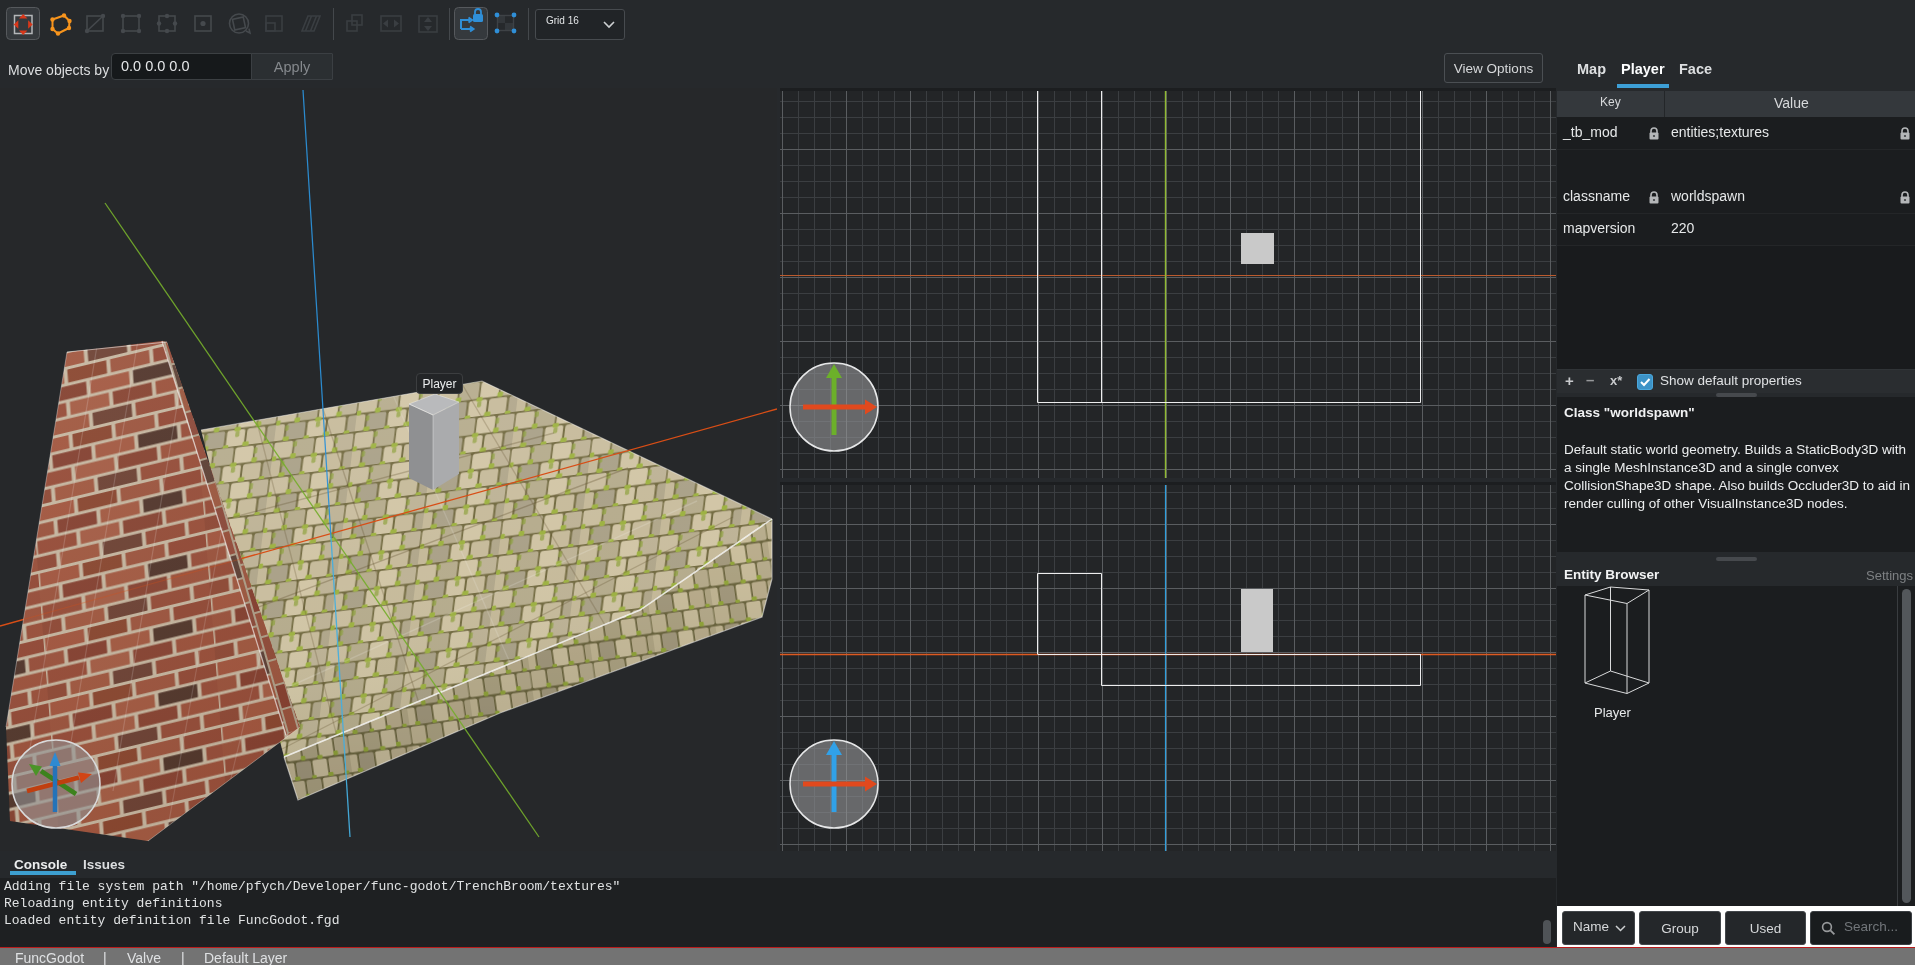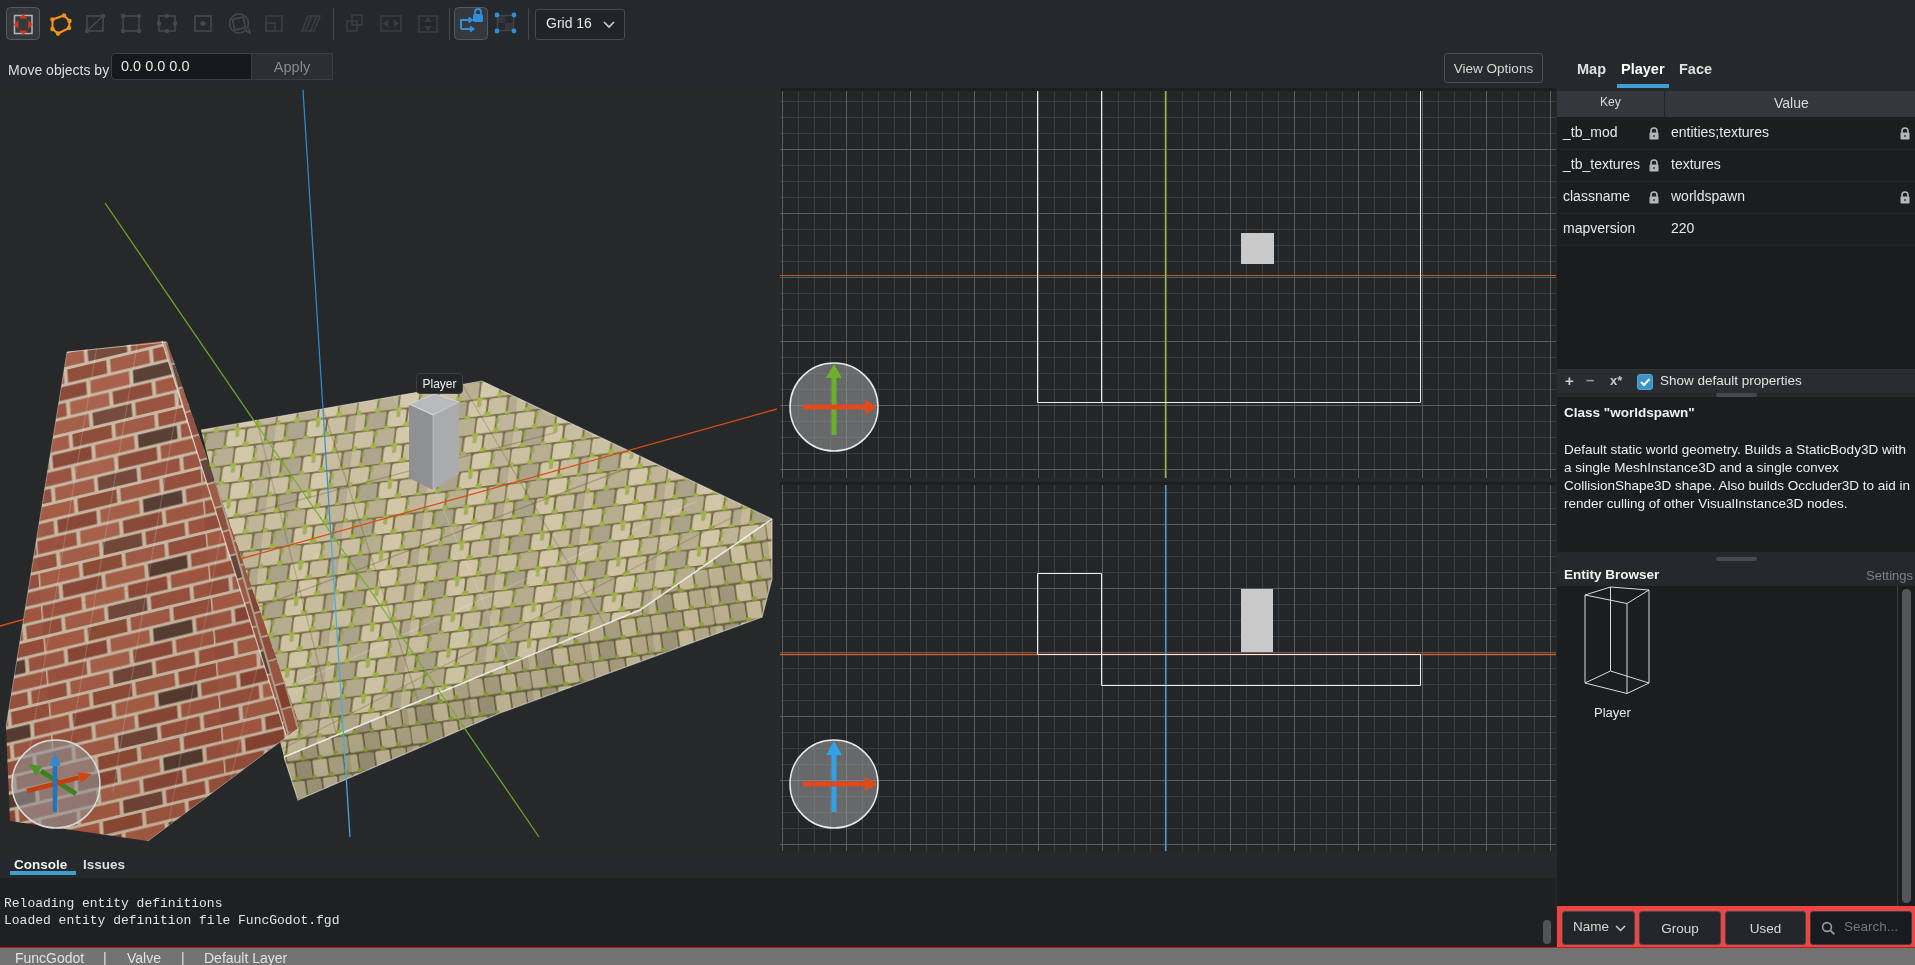--- a/index.html
+++ b/index.html
@@ -143,21 +143,21 @@
       <rect x="497.5" y="15.5" width="16" height="15" fill="none" stroke="#3e4246" stroke-width="1.4"></rect>
       <g fill="#2f8fd8">
           <circle cx="497" cy="15" r="2.4"></circle>
           <circle cx="514" cy="15" r="2.4"></circle>
           <circle cx="497" cy="31" r="2.4"></circle>
           <circle cx="514" cy="31" r="2.4"></circle>
         </g>
       <line x1="528.5" y1="8" x2="528.5" y2="40" stroke="#44484c"></line>
     </svg>
     <div class="abs" style="left:535px;top:9px;width:88px;height:29px;background:#212427;border:1px solid #474b4f;border-radius:3px;">
-      <span style="position:absolute;left:10px;top:5px;color:#e2e4e6;font-size:14px;">Grid 16</span>
+      <span style="position:absolute;left:10px;top:5px;color:#e2e4e6;font-size:10px;">Grid 16</span>
       <svg width="12" height="8" style="position:absolute;right:9px;top:11px">
           <path d="M1 1 l5 5 l5 -5" stroke="#cdd0d2" stroke-width="1.6" fill="none"></path>
         </svg>
     </div>
   </div>
   <div class="abs" id="tb2">
     <span class="lbl" style="position:absolute;left:8px;top:15px;">Move objects by</span>
     <div class="field" style="left:111px;top:6px;width:133px;height:25px;padding-left:32px;">
         <span style="position:absolute;left:9px;top:4px;">0.0 0.0 0.0</span>
       </div>
@@ -424,29 +424,20 @@
             <rect x="1.5" y="5.5" width="9" height="7" rx="1" fill="#b4b6b8"></rect>
             <circle cx="6" cy="9" r="1.1" fill="#3a3d40"></circle>
           </svg>
           <span style="position:absolute;left:114px;top:7px;color:#e6e8e9;font-size:14px;">entities;textures</span>
           <svg width="12" height="13" style="position:absolute;top:10px;left:342px;">
             <path d="M3 6 v-2 a3 3 0 0 1 6 0 v2" stroke="#b4b6b8" stroke-width="1.6" fill="none"></path>
             <rect x="1.5" y="5.5" width="9" height="7" rx="1" fill="#b4b6b8"></rect>
             <circle cx="6" cy="9" r="1.1" fill="#3a3d40"></circle>
           </svg>
         </div>
-        <div style="position:absolute;left:0;top:32px;width:358px;height:32px;border-bottom:1px solid #242628;">
-          <span style="position:absolute;left:6px;top:7px;color:#e6e8e9;font-size:14px;">_tb_textures</span>
-          <svg width="12" height="13" style="position:absolute;top:10px;left:91px;">
-            <path d="M3 6 v-2 a3 3 0 0 1 6 0 v2" stroke="#b4b6b8" stroke-width="1.6" fill="none"></path>
-            <rect x="1.5" y="5.5" width="9" height="7" rx="1" fill="#b4b6b8"></rect>
-            <circle cx="6" cy="9" r="1.1" fill="#3a3d40"></circle>
-          </svg>
-          <span style="position:absolute;left:114px;top:7px;color:#e6e8e9;font-size:14px;">textures</span>
-        </div>
         <div style="position:absolute;left:0;top:64px;width:358px;height:32px;border-bottom:1px solid #242628;">
           <span style="position:absolute;left:6px;top:7px;color:#e6e8e9;font-size:14px;">classname</span>
           <svg width="12" height="13" style="position:absolute;top:10px;left:91px;">
             <path d="M3 6 v-2 a3 3 0 0 1 6 0 v2" stroke="#b4b6b8" stroke-width="1.6" fill="none"></path>
             <rect x="1.5" y="5.5" width="9" height="7" rx="1" fill="#b4b6b8"></rect>
             <circle cx="6" cy="9" r="1.1" fill="#3a3d40"></circle>
           </svg>
           <span style="position:absolute;left:114px;top:7px;color:#e6e8e9;font-size:14px;">worldspawn</span>
           <svg width="12" height="13" style="position:absolute;top:10px;left:342px;">
             <path d="M3 6 v-2 a3 3 0 0 1 6 0 v2" stroke="#b4b6b8" stroke-width="1.6" fill="none"></path>
@@ -490,21 +481,21 @@
           <path d="M28 9 L53.5 1 L92 4 L70 17.5 Z"></path>
           <path d="M28 9 V97 M53.5 1 V85 M92 4 V97 M70 17.5 V107.5"></path>
           <path d="M28 97 L53.5 85 L92 97 L70 107.5 Z"></path>
         </g>
       </svg>
       <div style="position:absolute;left:37px;top:119px;color:#e8eaeb;font-size:13px;">Player</div>
       <div style="position:absolute;left:340px;top:0;width:1px;height:320px;background:#3a3d40;"></div>
       <div style="position:absolute;left:345px;top:3px;width:9px;height:314px;background:#53575b;border-radius:4.5px;"></div>
     </div>
 
-    <div style="position:absolute;left:0;top:858px;width:358px;height:41px;background:#ef4444;">
+    <div style="position:absolute;left:0;top:858px;width:358px;height:41px;background:#ffffff;">
       <div class="btn2" style="left:5px;top:5px;width:71px;height:32px;background:#24272a;border-color:#43474b;">
         <span style="position:absolute;left:10px;top:7px;font-size:13.5px;">Name</span>
         <svg width="11" height="7" style="position:absolute;right:8px;top:13px">
             <path d="M1 1 l4.5 4.5 l4.5 -4.5" stroke="#cdd0d2" stroke-width="1.5" fill="none"></path>
           </svg>
       </div>
       <div class="btn2" style="left:82px;top:5px;width:80px;height:32px;background:#24272a;border-color:#43474b;">Group</div>
       <div class="btn2" style="left:168px;top:5px;width:79px;height:32px;background:#24272a;border-color:#43474b;">Used</div>
       <div style="position:absolute;left:253px;top:5px;width:100px;height:32px;background:#191c1e;border:1px solid #3a3e42;border-radius:3px;">
         <svg width="15" height="15" style="position:absolute;left:10px;top:9px;">
@@ -513,20 +504,21 @@
         </svg>
         <span style="position:absolute;left:33px;top:7px;color:#72767a;font-size:13.5px;">Search...</span>
       </div>
     </div>
   </div>
   <div class="abs" id="console">
     <div style="position:absolute;left:14px;top:6px;color:#eceeef;font-size:13.5px;font-weight:bold;">Console</div>
     <div style="position:absolute;left:83px;top:6px;color:#dcdee0;font-size:13.5px;font-weight:bold;">Issues</div>
     <div style="position:absolute;left:10px;top:20px;width:66px;height:3.5px;background:#3d9fd0;"></div>
     <div style="position:absolute;left:0;top:27px;width:1556px;height:69px;background:#1e2022;font-family:'Liberation Mono',monospace;font-size:13px;color:#e0e2e3;">
+      <div style="position:absolute;left:4px;top:1px;white-space:pre;">Adding file system path "/home/pfych/Developer/func-godot/TrenchBroom/textures"</div>
       <div style="position:absolute;left:4px;top:18px;white-space:pre;">Reloading entity definitions</div>
       <div style="position:absolute;left:4px;top:35px;white-space:pre;">Loaded entity definition file FuncGodot.fgd</div>
       <div style="position:absolute;left:1543px;top:42px;width:8px;height:24px;background:#4f5357;border-radius:4px;"></div>
     </div>
   </div>
   <div class="abs" id="statusbar" style="font-size:14px;">
     <span style="position:absolute;left:15px;top:2px;">FuncGodot</span>
     <span style="position:absolute;left:103px;top:2px;">|</span>
     <span style="position:absolute;left:127px;top:2px;">Valve</span>
     <span style="position:absolute;left:181px;top:2px;">|</span>

